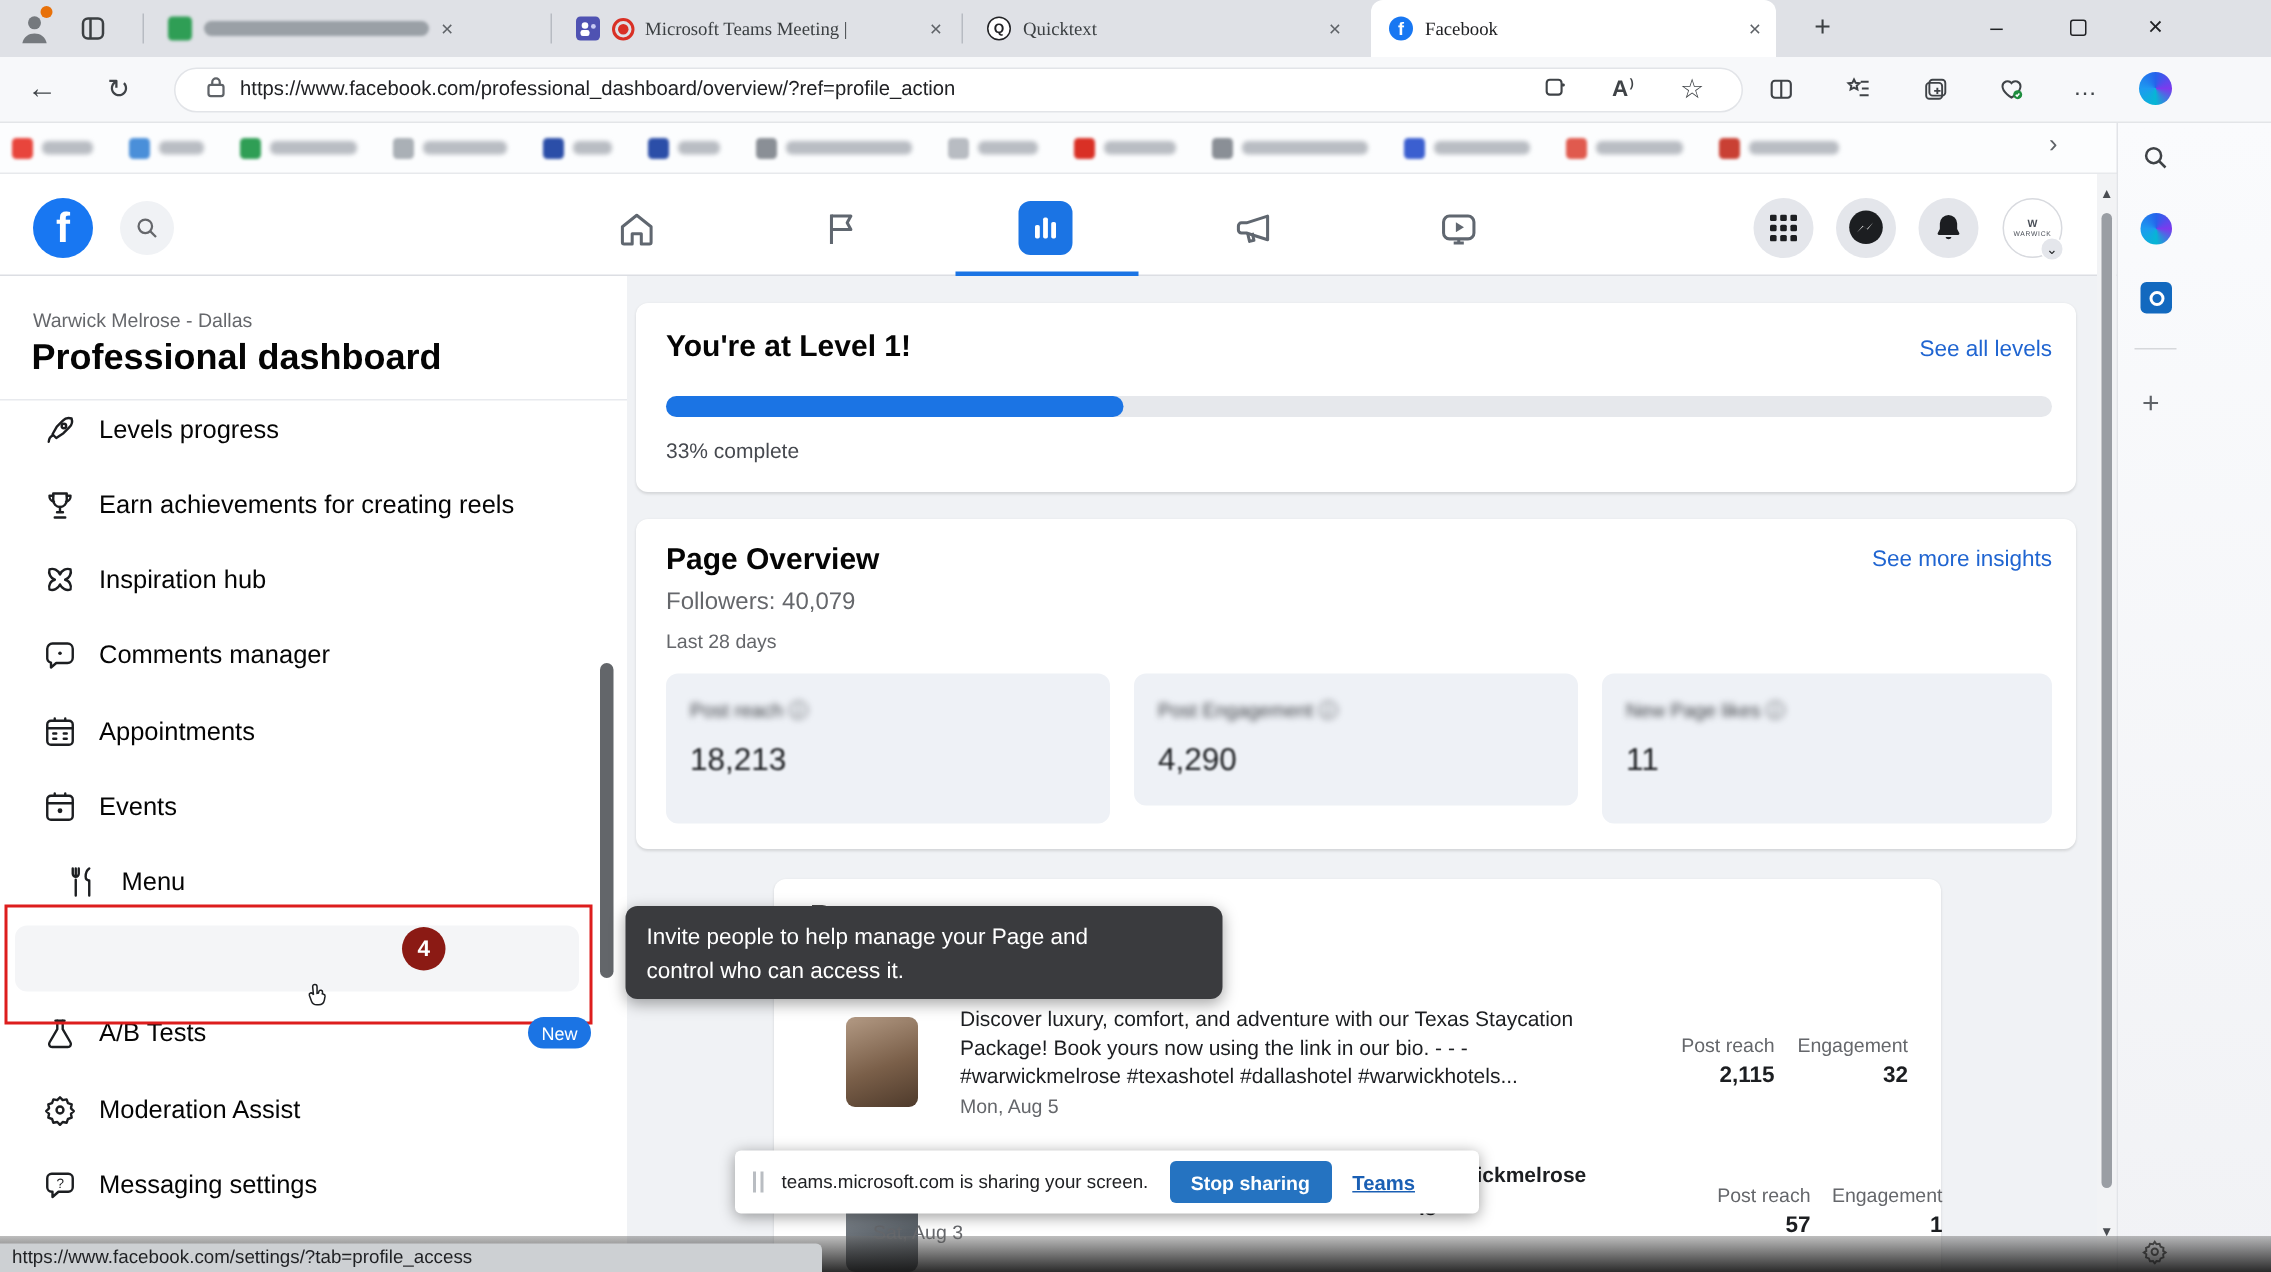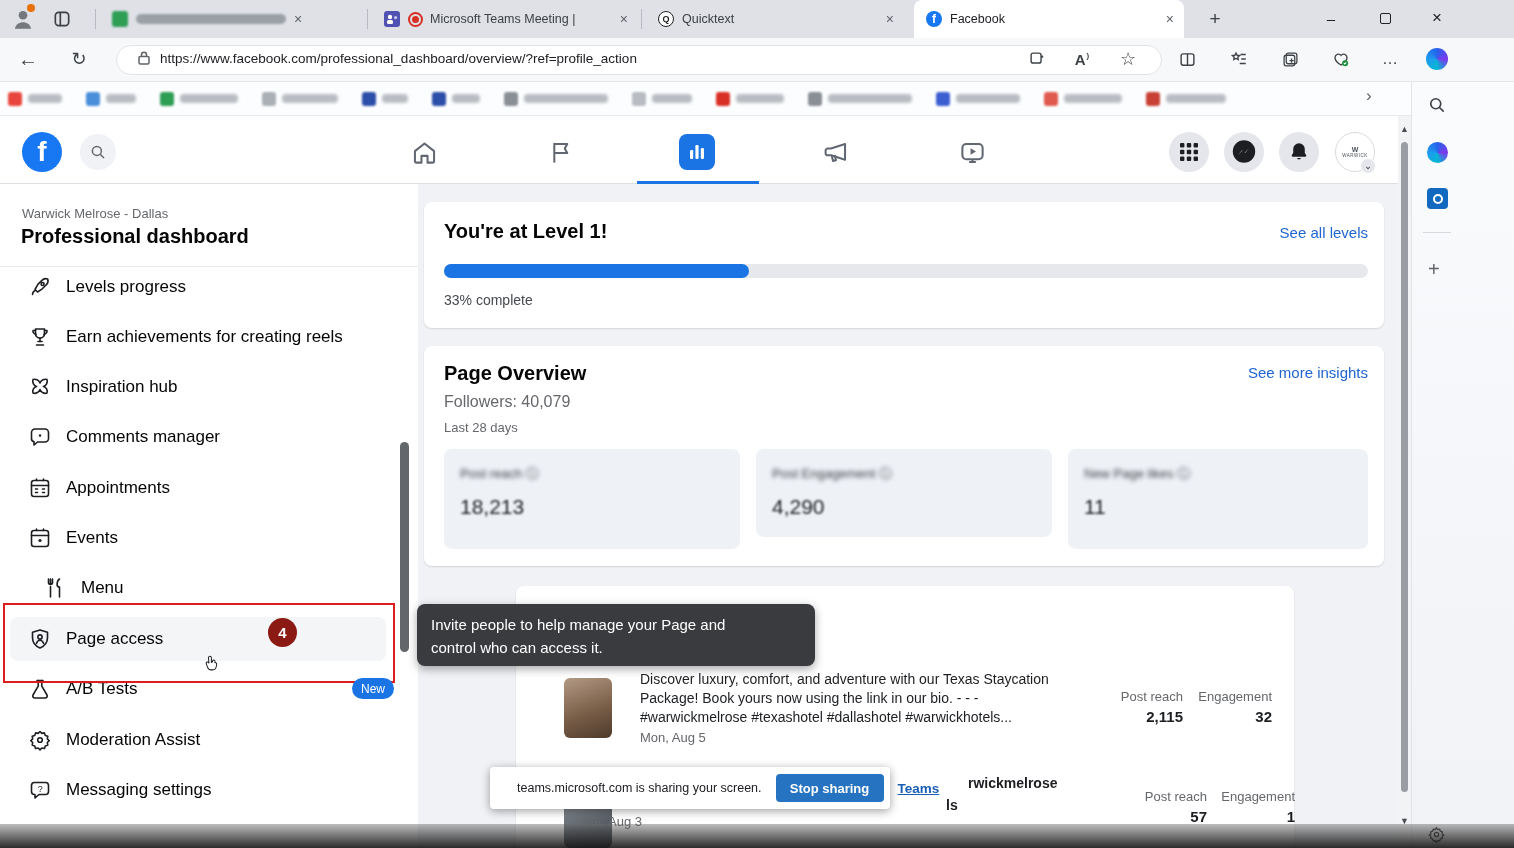--- a/index.html
+++ b/index.html
@@ -2,21 +2,21 @@
 <html><head>
 <meta charset="utf-8">
 <style>
   html,body{margin:0;padding:0;background:#222;}
   *{box-sizing:border-box;font-family:"Liberation Sans",sans-serif;}
   #stage{position:relative;width:1514px;height:848px;background:#fff;overflow:hidden;}
   .abs{position:absolute;}
   
   #tabbar{left:0;top:0;width:1514px;height:38px;background:#dfe1e6;}
   .tab{top:0;height:38px;display:flex;align-items:center;color:#3c4043;font-size:12.5px;}
-  .tab .ttl{white-space:nowrap;overflow:hidden;flex:1;}
+  .tab .ttl{white-space:nowrap;overflow:hidden;flex:1;font-family:Liberation Serif, serif;}
   .tab .tclose{color:#5f6368;font-size:14px;margin:0 10px 0 8px;}
   .tabsep{top:9px;width:1px;height:20px;background:#b7bbc2;}
   #tab-active{background:#fff;border-radius:8px 8px 0 0;}
   .winbtn{top:0;width:46px;height:36px;display:flex;align-items:center;justify-content:center;color:#202124;font-size:15px;}
   .fav{width:16px;height:16px;border-radius:3px;flex:0 0 auto;margin:0 8px 0 12px;}
   .blob{height:10px;border-radius:5px;background:#9aa0a6;filter:blur(1.2px);}
   #toolbar{left:0;top:38px;width:1514px;height:44px;background:#f7f8fa;border-bottom:1px solid #e3e5e8;}
   .tbicon{color:#3f4347;font-size:17px;display:flex;align-items:center;justify-content:center;width:30px;height:30px;}
   #urlpill{left:116px;top:45px;width:1046px;height:30px;background:#fff;border:1px solid #e2e4e8;border-radius:15px;}
   #urltext{left:160px;top:51px;font-size:13.5px;color:#202124;white-space:nowrap;}
@@ -46,21 +46,21 @@
   .ralign{transform:translateX(-100%);white-space:nowrap;}
   #tooltip{left:417px;top:604px;width:398px;height:62px;background:#3a3b3e;border-radius:8px;
     box-shadow:0 3px 10px rgba(0,0,0,.35);color:#fff;font-size:15px;font-weight:500;
     padding:9px 14px;line-height:23px;}
   #redbox{left:3px;top:603px;width:392px;height:80px;border:2px solid #dd1d1d;}
   #badge4{left:268px;top:618px;width:29px;height:29px;border-radius:50%;background:#8b1a14;
     color:#fff;font-size:15px;font-weight:700;display:flex;align-items:center;justify-content:center;}
   #newpill{left:352px;top:678px;width:42px;height:21px;border-radius:11px;background:#1b74e4;
     color:#fff;font-size:12px;display:flex;align-items:center;justify-content:center;}
   
-  #teamsbar{left:490px;top:767px;width:400px;height:42px;background:#fff;border-radius:4px;
+  #teamsbar{left:490px;top:767px;width:496px;height:42px;background:#fff;border-radius:4px;
     box-shadow:0 2px 10px rgba(0,0,0,.38);display:flex;align-items:center;}
   #teamsbar .grip{width:2px;height:14px;background:#b9bdc2;margin-left:12px;}
   #teamsbar .grip+.grip{margin-left:3px;}
   #sharemsg{font-size:12.5px;color:#202124;margin-left:12px;white-space:nowrap;}
   #stopbtn{margin-left:14px;width:108px;height:28px;border-radius:4px;background:#2573c1;color:#fff;
     font-size:13px;font-weight:600;display:flex;align-items:center;justify-content:center;flex:0 0 auto;}
   #hidelink{margin-left:14px;font-size:13.5px;font-weight:700;color:#1a5fb4;text-decoration:underline;}
   
   #pagescroll{left:1398px;top:116px;width:13px;height:732px;background:#f2f3f5;}
   #pagethumb{left:1401px;top:142px;width:7px;height:650px;border-radius:4px;background:#9a9ea4;}
@@ -311,21 +311,21 @@
       </svg>
   </div>
   <div class="abs hcircle" style="left:1335px;top:132px;width:40px;height:40px;background:#fff;border:1px solid #d8dadf;flex-direction:column;">
     <span style="font-size:7px;color:#4a4f58;font-weight:700;">W</span>
     <span style="font-size:4.5px;letter-spacing:.5px;color:#4a4f58;">WARWICK</span>
   </div>
   <div class="abs hcircle" style="left:1360px;top:158px;width:16px;height:16px;background:#e4e6eb;border:1px solid #fff;font-size:9px;color:#1c1e21;">⌄</div>
 
   <div class="abs" id="sidebar"></div>
   <div class="abs" style="left:22px;top:206px;font-size:13px;color:#65676b;">Warwick Melrose - Dallas</div>
-  <div class="abs" style="left:21px;top:225px;font-size:20px;font-weight:700;color:#050505;">Professional dashboard</div>
+  <div class="abs" style="left:21px;top:225px;font-size:24px;font-weight:700;color:#050505;">Professional dashboard</div>
   <div class="abs" style="left:0;top:266px;width:418px;height:1px;background:#e8eaee;"></div>
 
   <div class="abs" style="left:10px;top:617px;width:376px;height:44px;border-radius:8px;background:#f4f5f7;"></div>
 
   <div class="abs sb-item" style="top:262px;">
     <svg class="si" viewBox="0 0 24 24" fill="none" stroke="currentColor" stroke-width="1.6" stroke-linecap="round" stroke-linejoin="round">
         <path d="M4.5 19.5c.2-2.4 1-3.6 2.6-4.1"></path>
         <path d="M7 14.5 9.5 17l4.8-3.2 4-4A5.5 5.5 0 0 0 19.7 4a5.5 5.5 0 0 0-5.8 1.4l-4 4z"></path>
         <circle cx="14.6" cy="9" r="1.5"></circle>
       </svg>
@@ -366,28 +366,20 @@
         <circle cx="12" cy="14.5" r="1.6" fill="currentColor" stroke="none"></circle>
       </svg>
     <span class="lbl">Events</span>
   </div>
   <div class="abs sb-item" style="top:563px;padding-left:15px;">
     <svg class="si" viewBox="0 0 24 24" fill="none" stroke="currentColor" stroke-width="1.6" stroke-linecap="round" stroke-linejoin="round">
         <path d="M7.5 3v5.5M5.5 3v3.5a2 2 0 0 0 4 0V3M7.5 10.5V21"></path>
         <path d="M16.5 3c-1.8 1.2-2.4 3.4-2.4 5.4 0 1.6.8 2.6 2.4 2.6V21"></path>
       </svg>
     <span class="lbl">Menu</span>
-  </div>
-  <div class="abs sb-item" style="top:614px;">
-    <svg class="si" viewBox="0 0 24 24" fill="none" stroke="currentColor" stroke-width="1.6" stroke-linecap="round" stroke-linejoin="round">
-        <path d="M12 3l7.5 2.2v5.6c0 5.2-3.2 8.4-7.5 10.2-4.3-1.8-7.5-5-7.5-10.2V5.2z"></path>
-        <circle cx="12" cy="10" r="2.1"></circle>
-        <path d="M8.5 16.2c.7-2 2-3 3.5-3s2.8 1 3.5 3"></path>
-      </svg>
-    <span class="lbl">Page access</span>
   </div>
   <div class="abs sb-item" style="top:664px;">
     <svg class="si" viewBox="0 0 24 24" fill="none" stroke="currentColor" stroke-width="1.6" stroke-linecap="round" stroke-linejoin="round">
         <path d="M10.2 3.5v5.6L5 18a2 2 0 0 0 1.8 3h10.4A2 2 0 0 0 19 18l-5.2-8.9V3.5"></path>
         <path d="M9 3.5h6"></path>
       </svg>
     <span class="lbl">A/B Tests</span>
   </div>
   <div class="abs sb-item" style="top:715px;">
     <svg class="si" viewBox="0 0 24 24" fill="none" stroke="currentColor" stroke-width="1.6" stroke-linecap="round" stroke-linejoin="round">
@@ -498,14 +490,15 @@
   <div class="abs" style="left:1423px;top:232px;width:28px;height:1px;background:#d6d8db;"></div>
   <div class="abs" style="left:1428px;top:258px;font-size:20px;color:#5f6368;">+</div>
   <div class="abs" style="left:1428px;top:826px;">
     <svg width="17" height="17" viewBox="0 0 24 24" fill="none" stroke="#2f2f2f" stroke-width="1.8">
         <circle cx="12" cy="12" r="3"></circle>
         <path d="M12 2.5l1.6 2.4 2.9-.3 1 2.7 2.7 1-.3 2.9 2.4 1.6-2.4 1.6.3 2.9-2.7 1-1 2.7-2.9-.3-1.6 2.4-1.6-2.4-2.9.3-1-2.7-2.7-1 .3-2.9-2.4-1.6 2.4-1.6-.3-2.9 2.7-1 1-2.7 2.9.3z"></path>
       </svg>
   </div>
 
   <div class="abs" id="darkband"></div>
+  <div class="abs" id="statusbar"><span>https://www.facebook.com/settings/?tab=profile_access</span></div>
 
 </div>
 
 </body></html>

